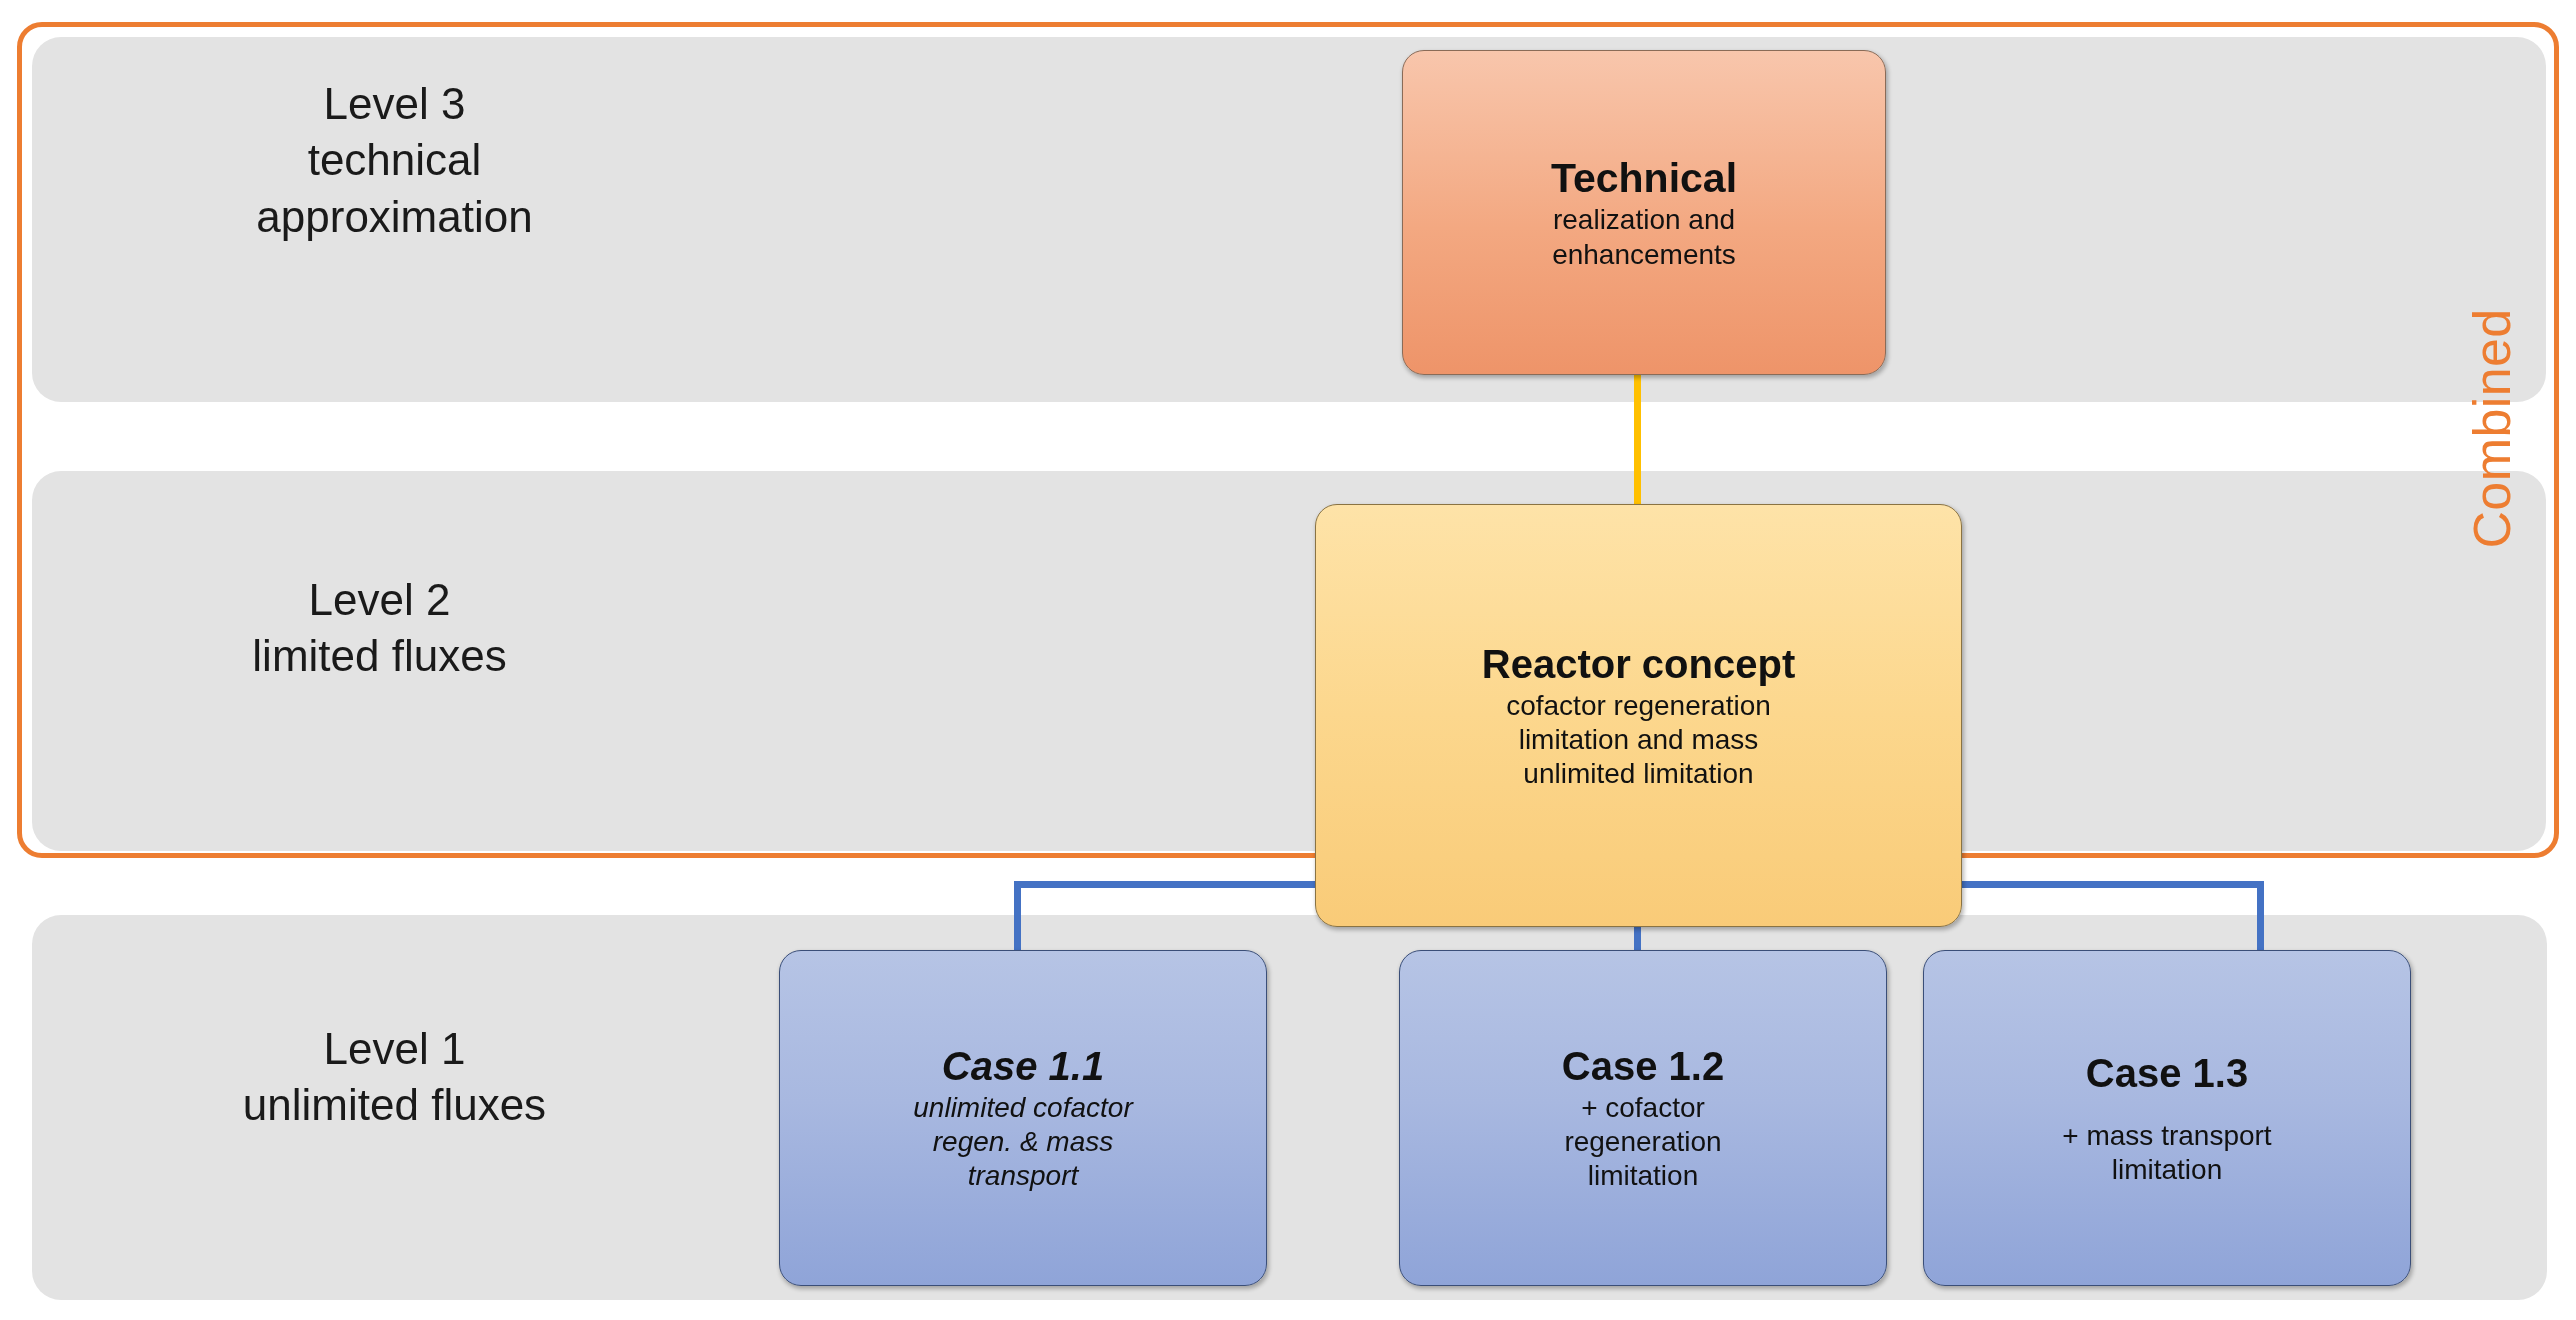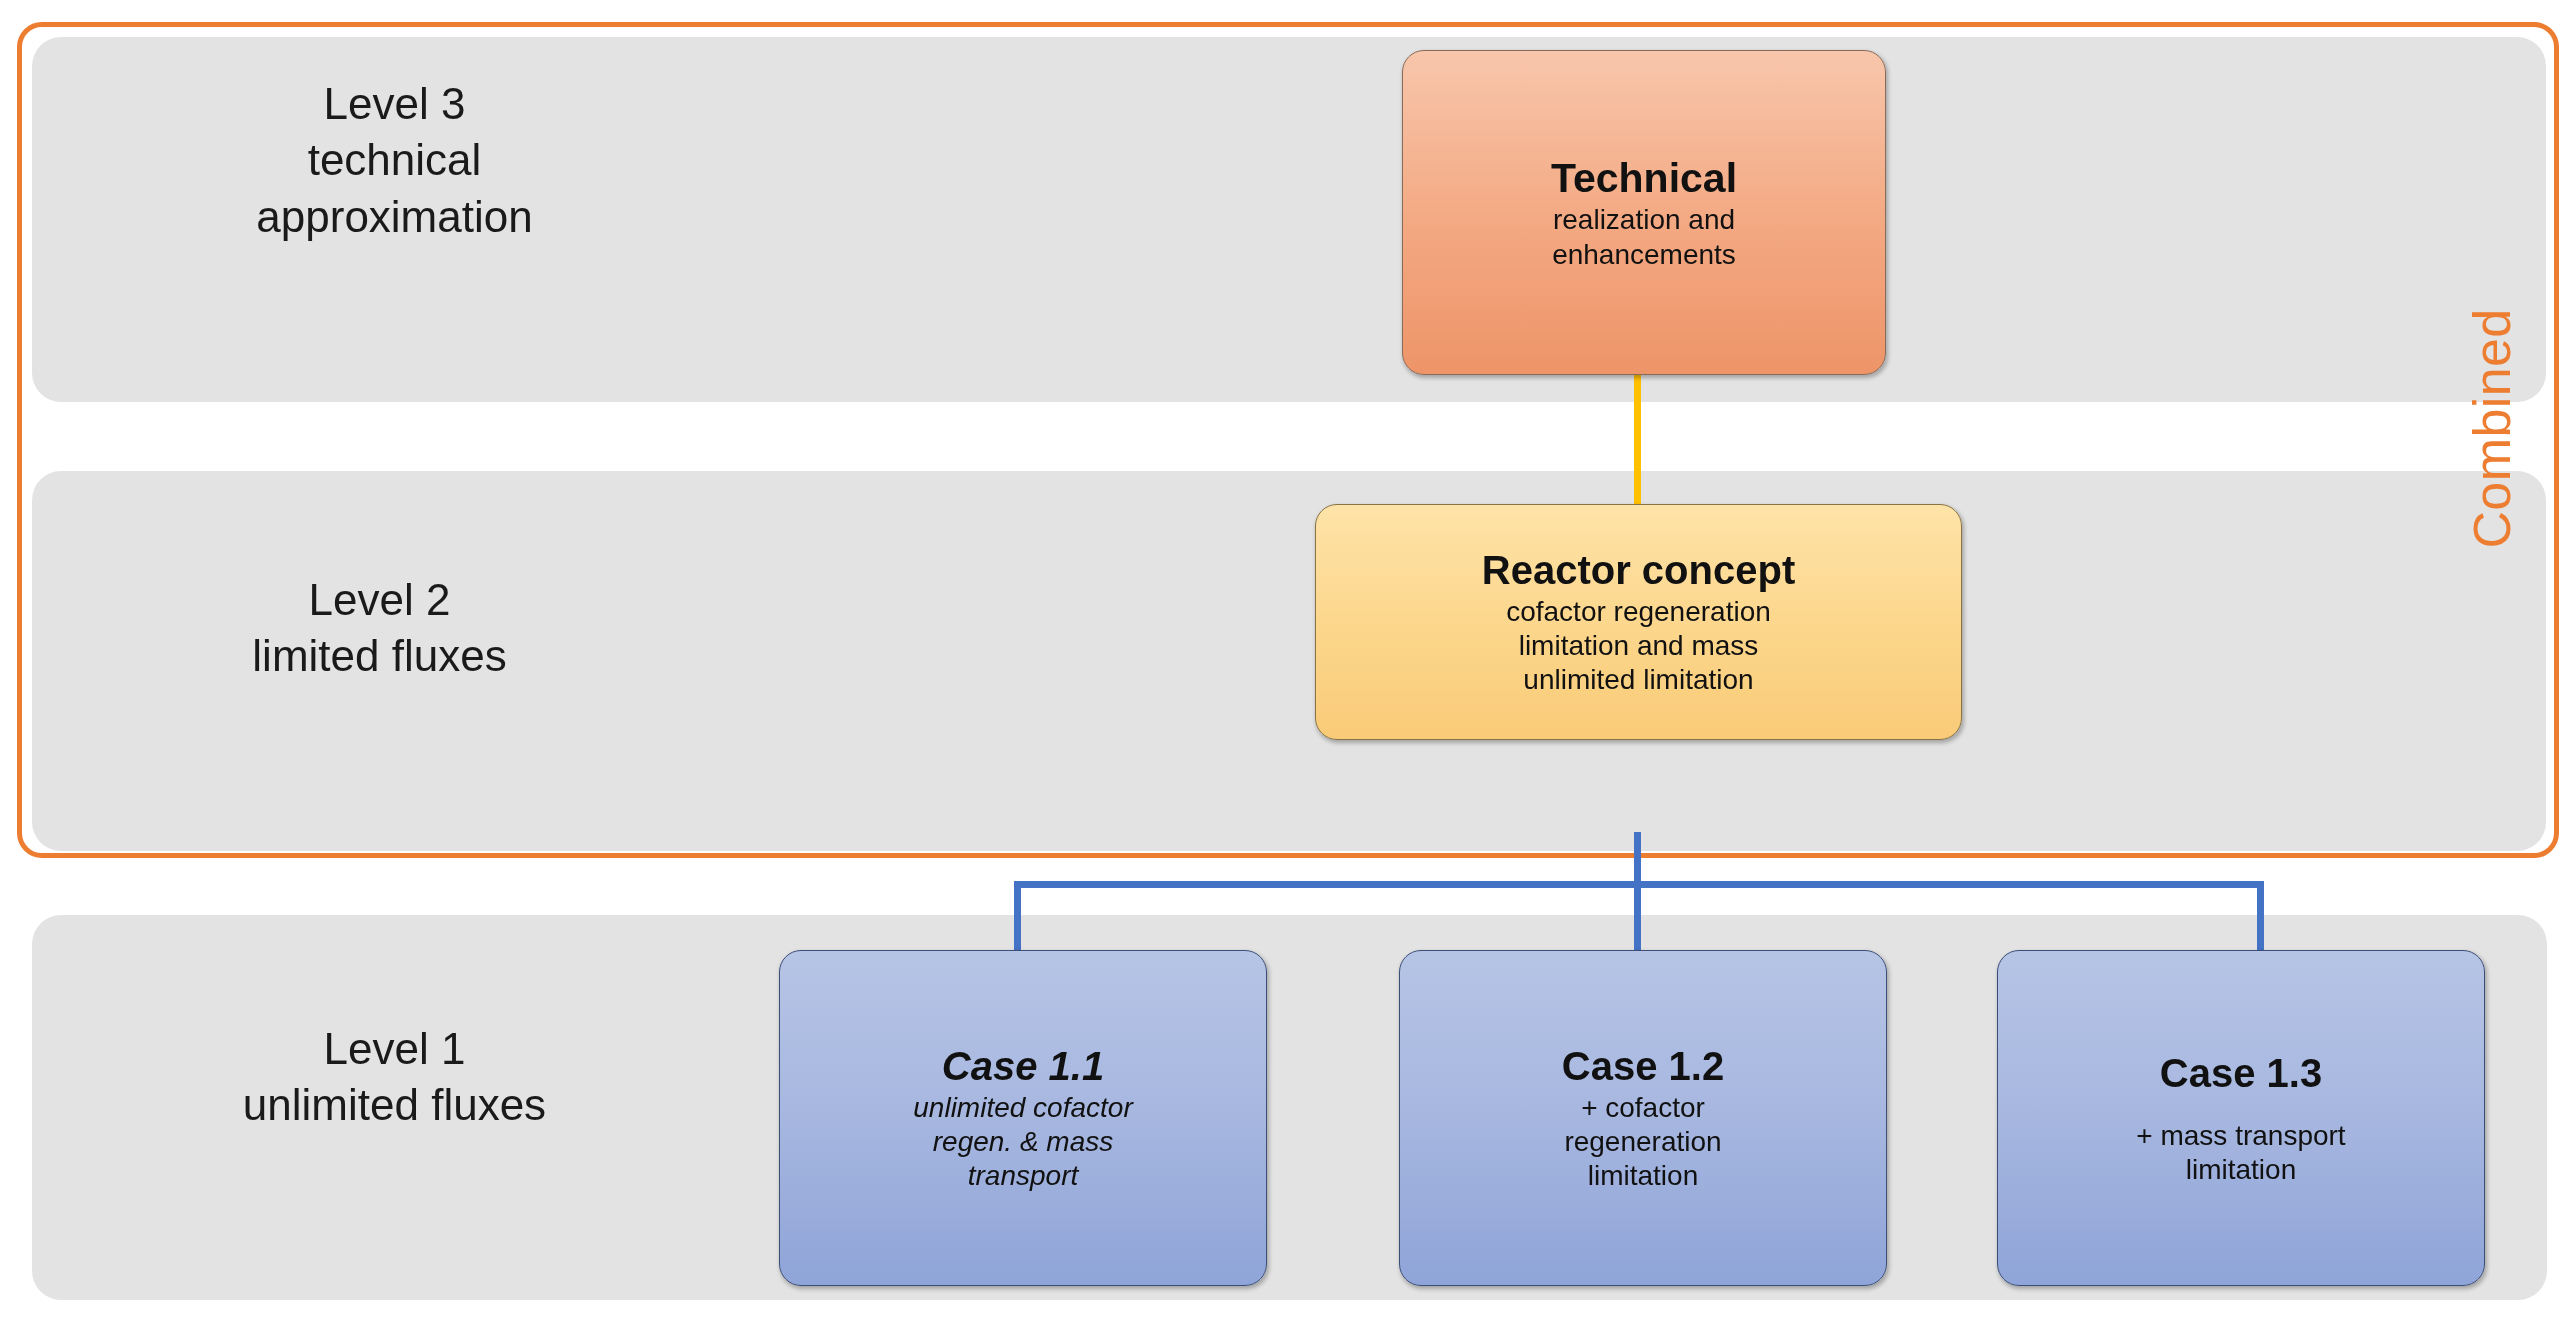--- a/index.html
+++ b/index.html
@@ -119,35 +119,35 @@
   }
 
   #node-technical {
     left: 1402px; top: 50px; width: 484px; height: 325px;
     background: linear-gradient(180deg, #F8C6AC 0%, #F3A881 55%, #EE9469 100%);
     border-color: #8a6b57;
   }
   #node-technical .node-title { font-size: 41px; }
 
   #node-reactor {
-    left: 1315px; top: 504px; width: 647px; height: 236px;
+    left: 1315px; top: 504px; width: 647px; height: 423px;
     background: linear-gradient(180deg, #FEE3A8 0%, #FCD78D 50%, #F9CB78 100%);
     border-color: #8a7343;
   }
 
   .case-node {
     top: 950px;
     width: 488px;
     height: 336px;
     background: linear-gradient(180deg, #B6C4E5 0%, #A8B8E0 45%, #8FA4D8 100%);
     border-color: #3a4e78;
   }
   #node-case-1 { left: 779px; font-style: italic; }
   #node-case-2 { left: 1399px; }
-  #node-case-3 { left: 1997px; gap: 21px; }
+  #node-case-3 { left: 1923px; gap: 21px; }
 </style>
 </head>
 <body>
 
 <div id="stage">
 
   <div class="band" id="band-level3"></div>
   <div class="band" id="band-level2"></div>
   <div class="band" id="band-level1"></div>
 

